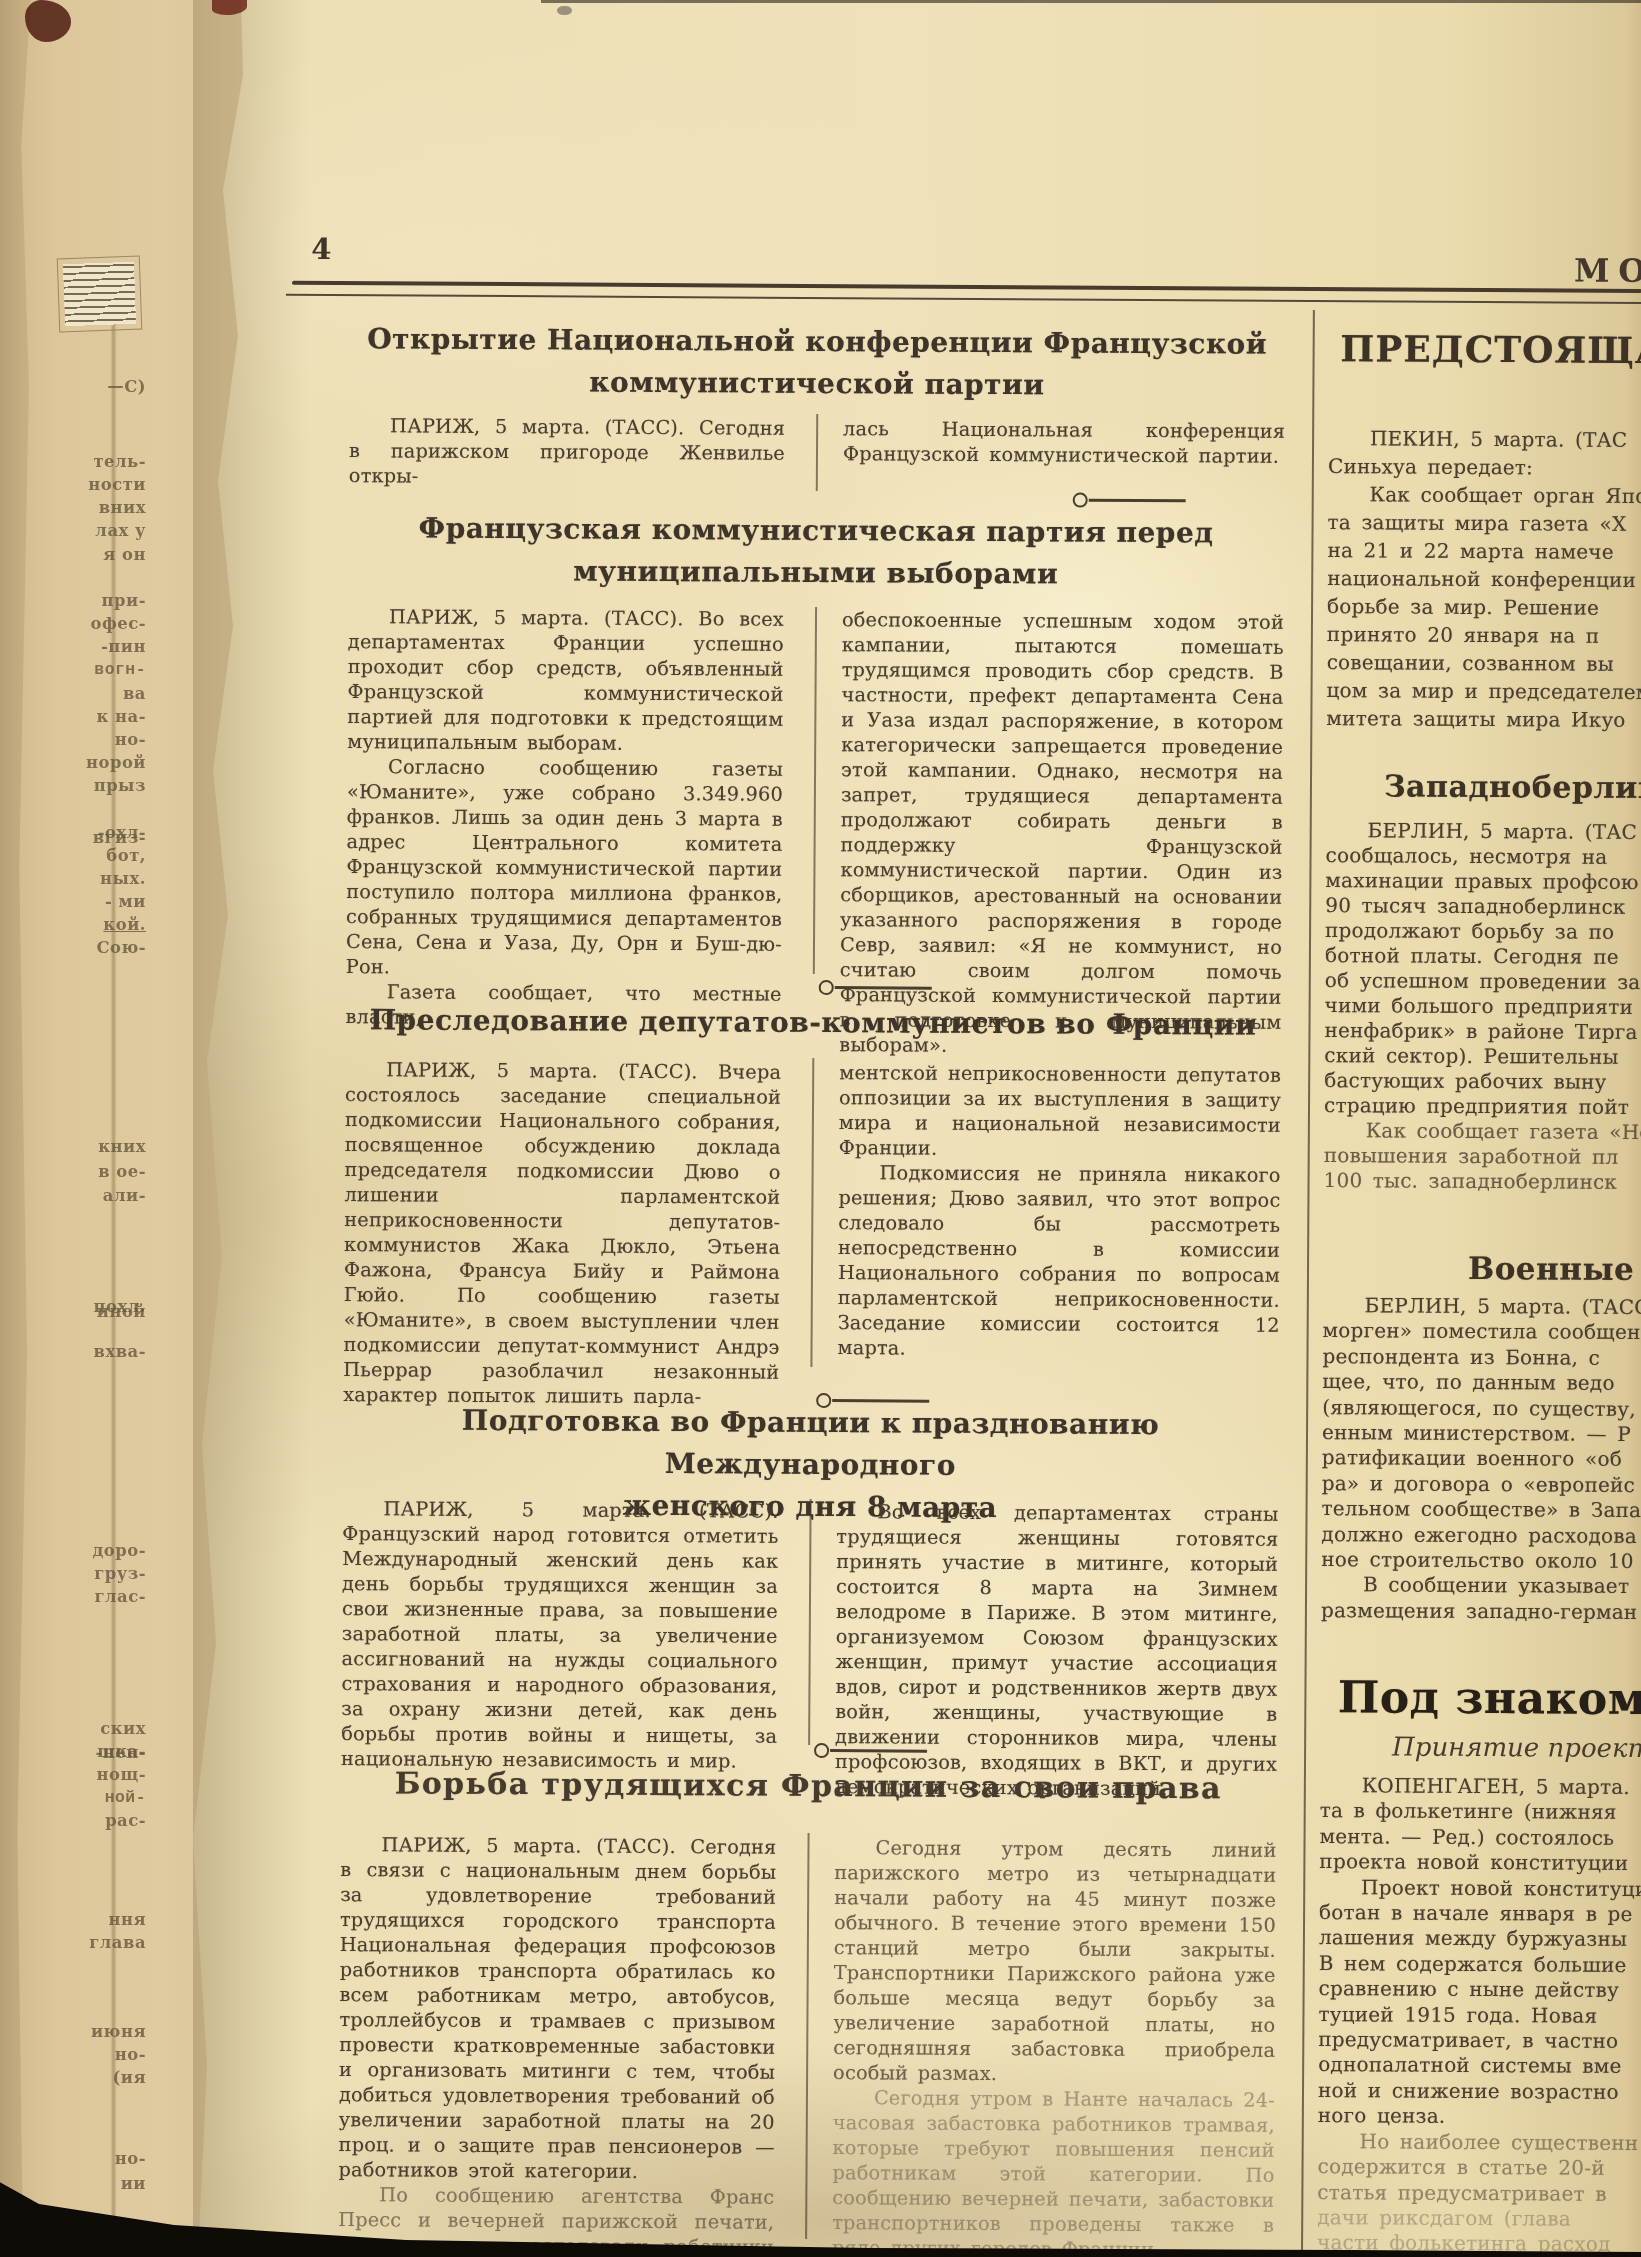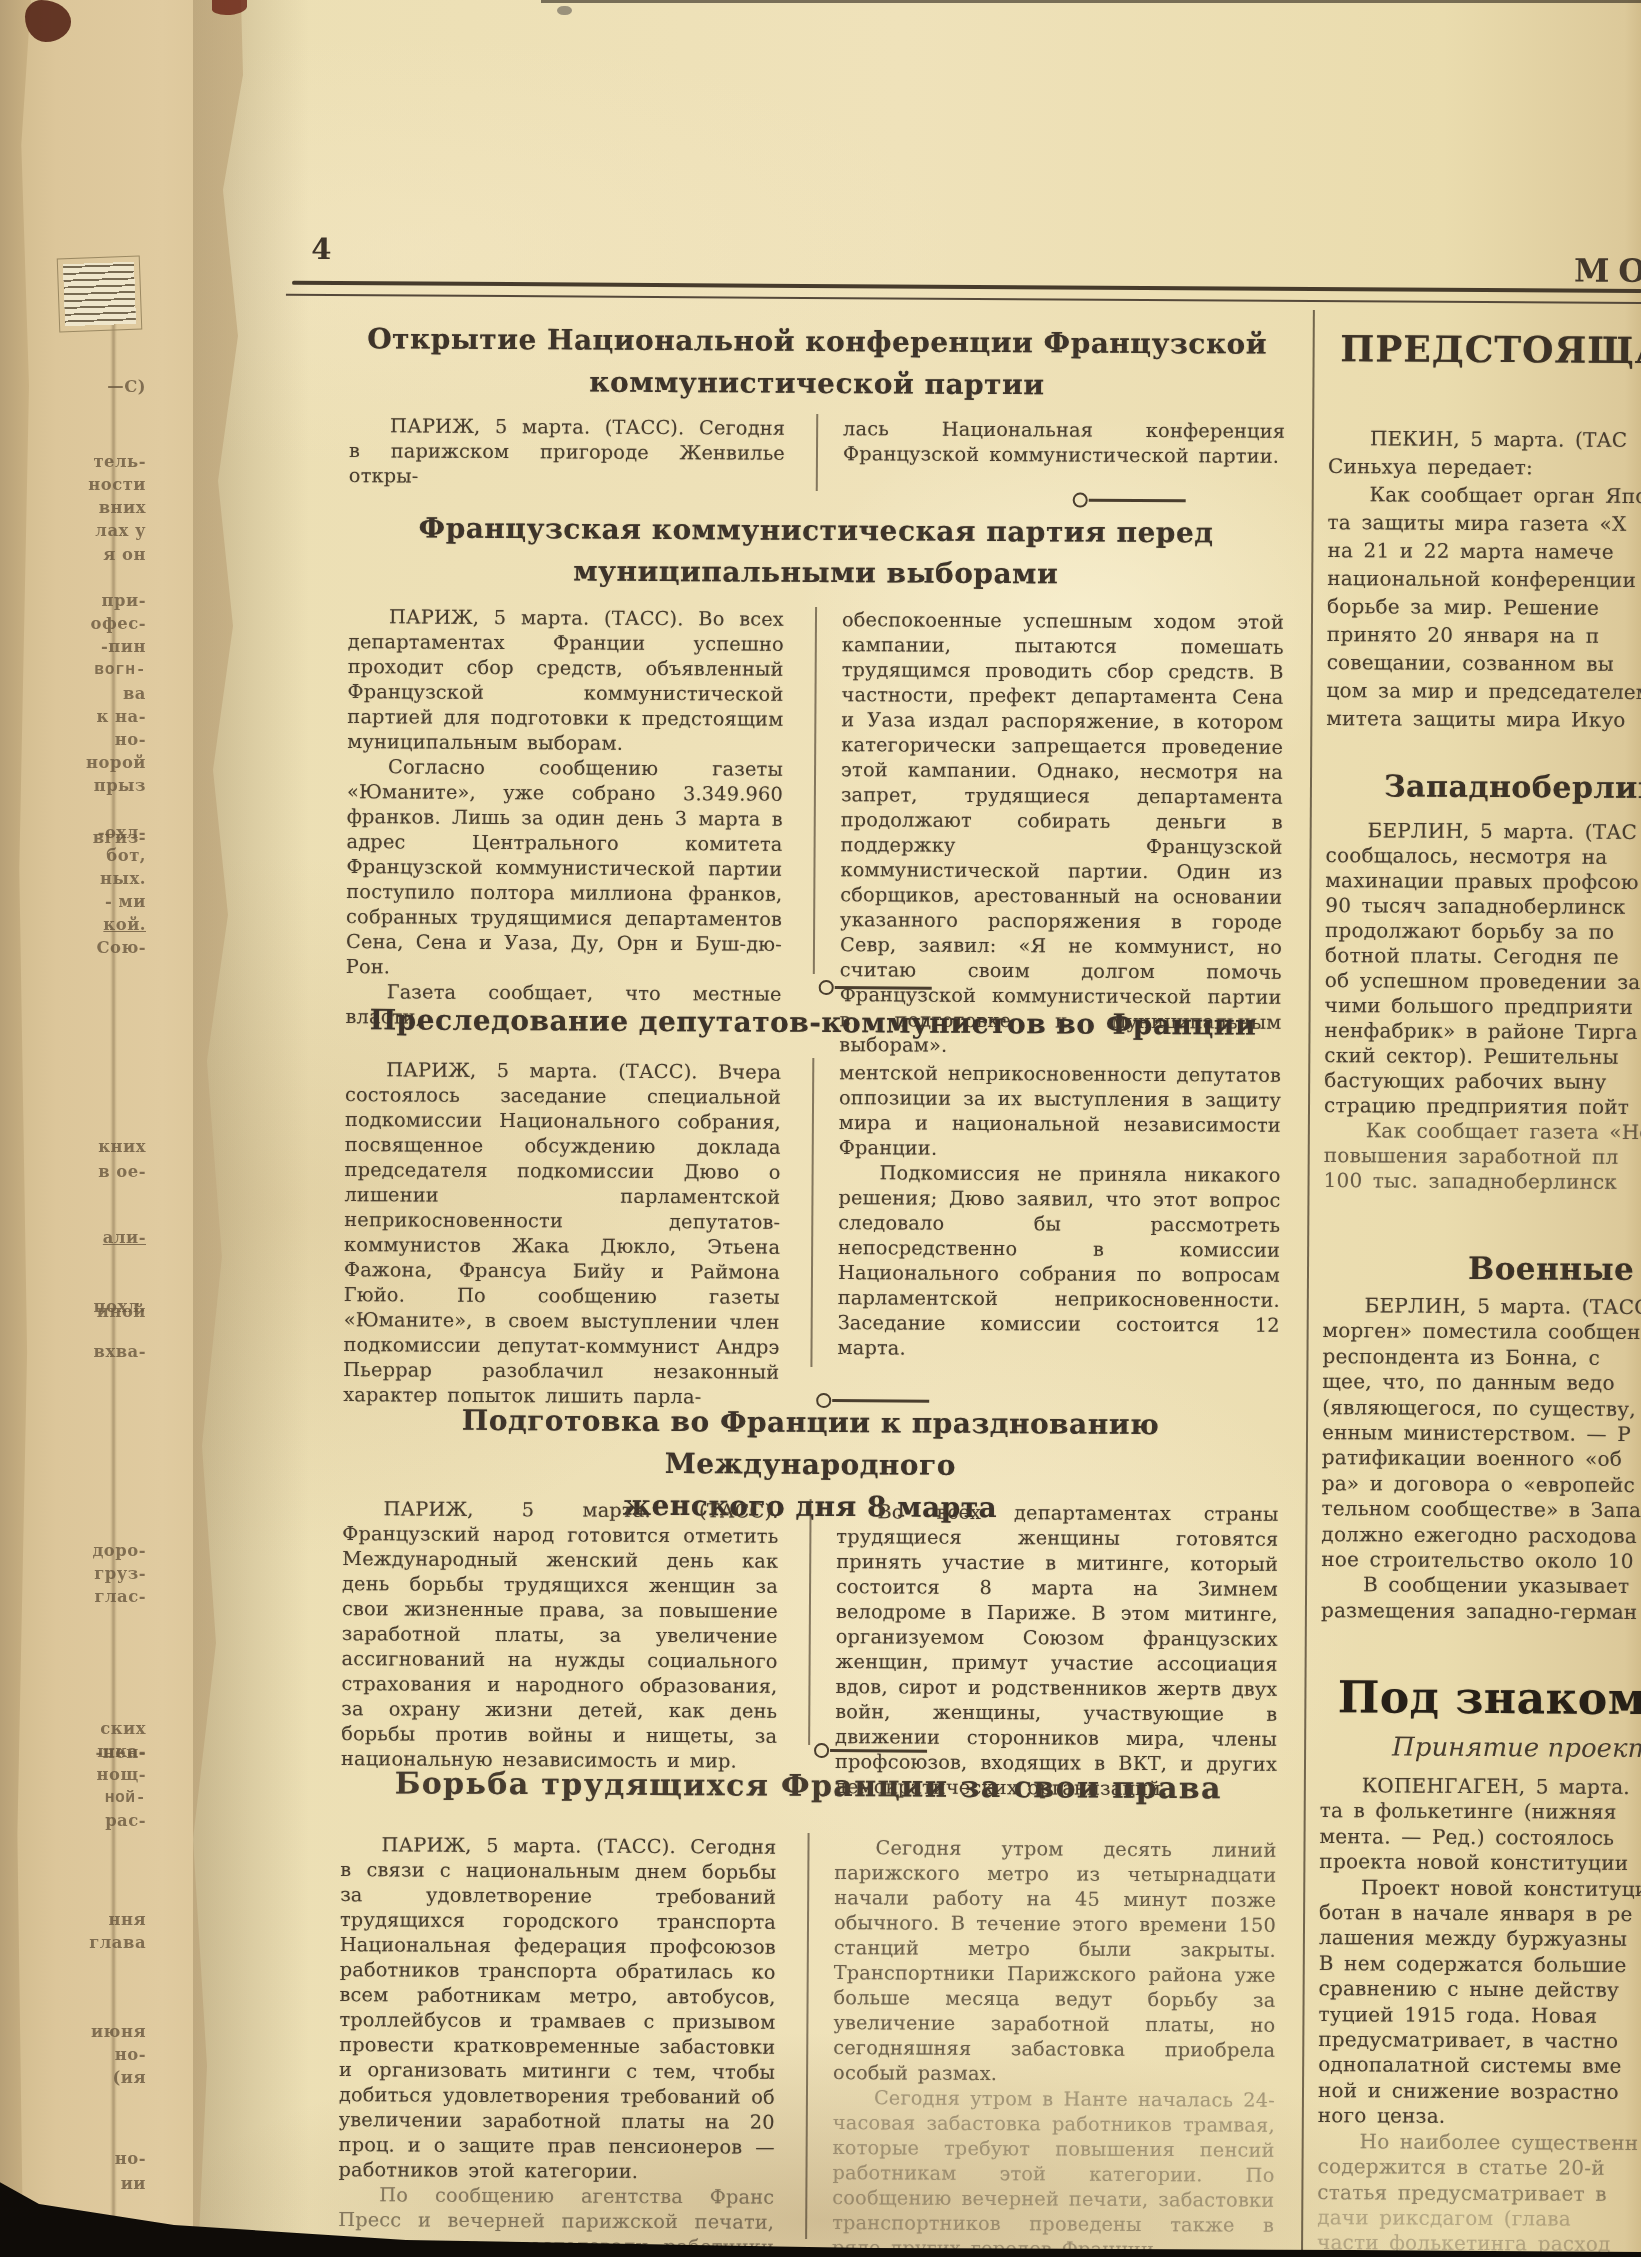--- a/index.html
+++ b/index.html
@@ -134,21 +134,21 @@
     <span class="frag" style="top: 776px; text-align: right;">прыз</span>
     <span class="frag" style="top: 828px;">вгиз-</span>
     <span class="frag" style="top: 823px;">-охл-</span>
     <span class="frag" style="top: 846px;">бот,</span>
     <span class="frag" style="top: 869px;">ных.</span>
     <span class="frag" style="top: 892px;">- ми</span>
     <span class="frag" style="top: 915px; text-decoration: underline;">кой.</span>
     <span class="frag" style="top: 938px;">Сою-</span>
     <span class="frag" style="top: 1137px;">кних</span>
     <span class="frag" style="top: 1162px;">в ое-</span>
-    <span class="frag" style="top: 1228px; text-decoration: underline;">али-</span>
+    <span class="frag" style="top: 1186px;">али-</span>
     <span class="frag" style="top: 1302px;">иной</span>
     <span class="frag" style="top: 1342px;">вхва-</span>
     <span class="frag" style="top: 1297px;">похл.</span>
     <span class="frag" style="top: 1541px;">доро-</span>
     <span class="frag" style="top: 1564px;">груз-</span>
     <span class="frag" style="top: 1587px;">глас-</span>
     <span class="frag" style="top: 1695px; margin-top: 48px;">-нен-</span>
     <span class="frag" style="top: 1719px;">ских</span>
     <span class="frag" style="top: 1742px;">шка-</span>
     <span class="frag" style="top: 1765px;">нощ-</span>

